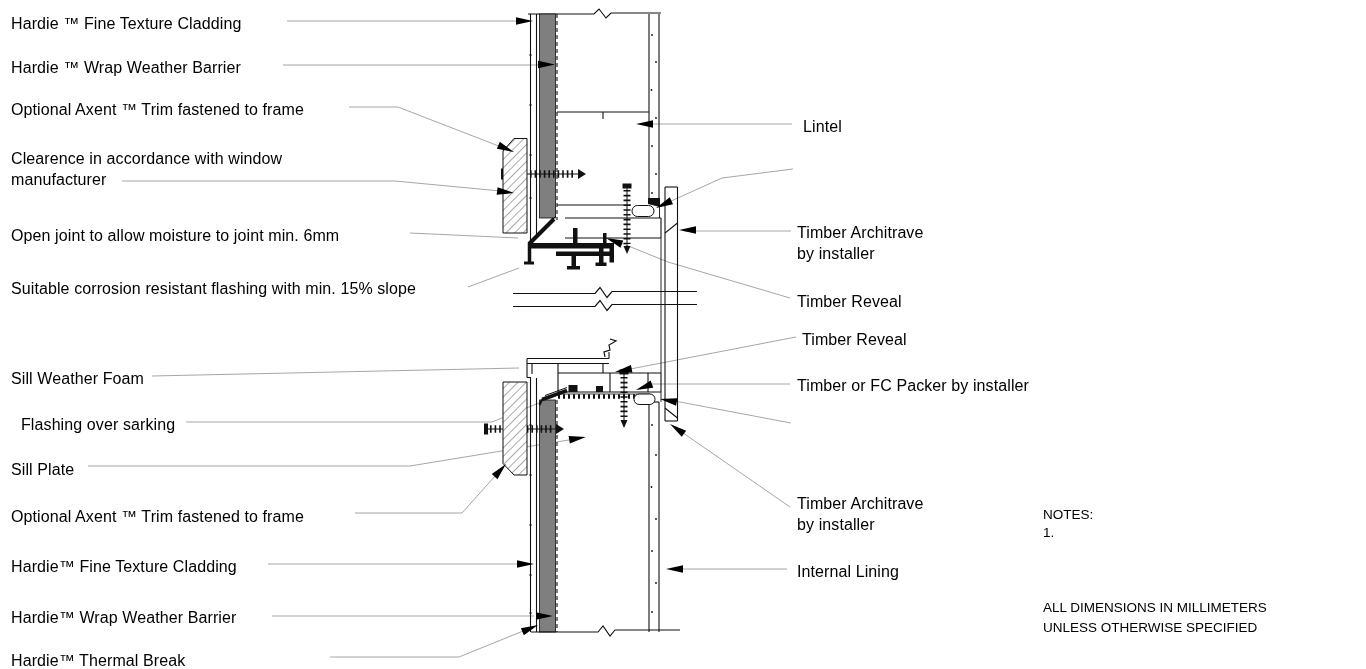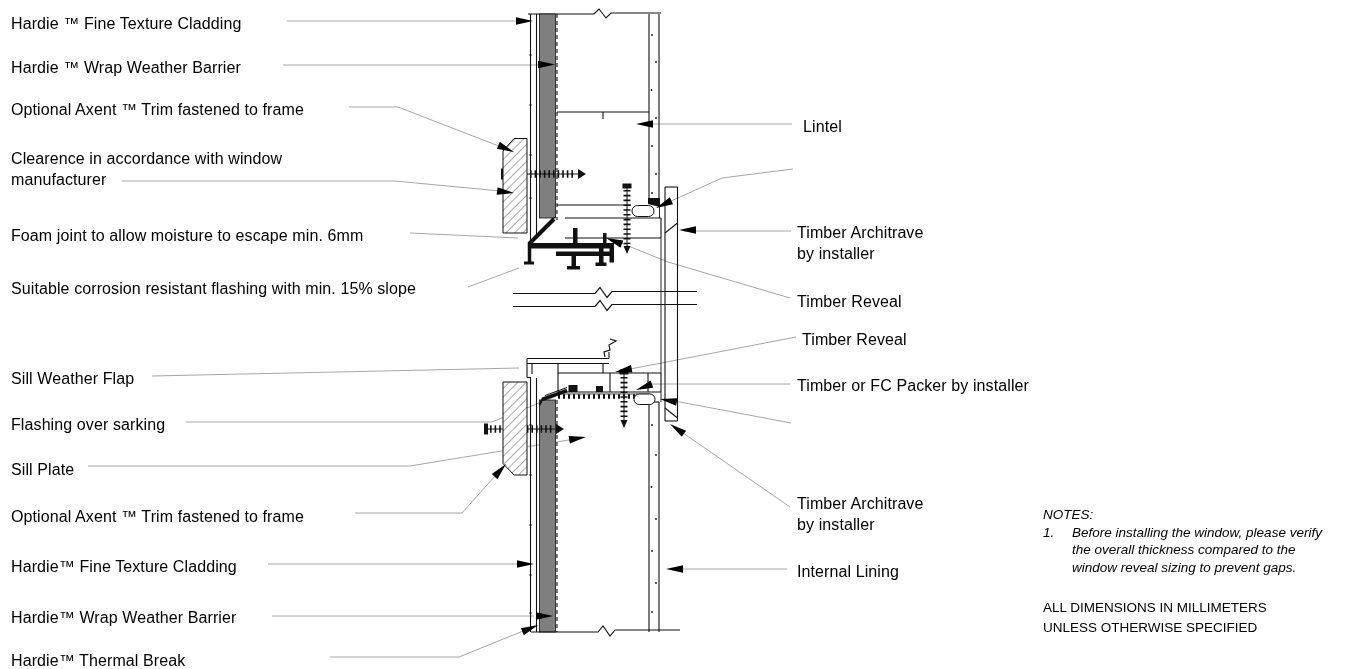--- a/index.html
+++ b/index.html
@@ -13,21 +13,21 @@
   .canvas{
     position:relative;width:1366px;height:669px;background:var(--bg);
     font-family:"Liberation Sans",sans-serif;color:var(--text);overflow:hidden;
   }
   .drawing-svg{position:absolute;left:0;top:0;}
   .lbl{
     position:absolute;font-size:16px;line-height:21px;white-space:pre-line;
     letter-spacing:0.1px;
   }
   .notes{
-    position:absolute;font-size:13.5px;line-height:17.5px;font-style:italic;
+    position:absolute;font-size:13.5px;line-height:17.5px;
   }
   .notes .note-item{display:flex;}
   .notes .note-num{width:29px;flex:0 0 29px;}
   .dims{
     position:absolute;font-size:13.5px;line-height:20px;white-space:pre-line;
   }
 </style>
 </head>
 <body>
 
@@ -236,45 +236,42 @@
       <polygon points="0,0 -17,-3.8 -17,3.8" transform="translate(670,424) rotate(215)"></polygon>
       <polygon points="0,0 -17,-3.8 -17,3.8" transform="translate(666,569) rotate(180)"></polygon>
     </g>
   </svg>
 
   <div class="lbl" style="left:11px;top:13px">Hardie ™ Fine Texture Cladding</div>
   <div class="lbl" style="left:11px;top:57px">Hardie ™ Wrap Weather Barrier</div>
   <div class="lbl" style="left:11px;top:99px">Optional Axent ™ Trim fastened to frame</div>
   <div class="lbl" style="left:11px;top:148px">Clearence in accordance with window
 manufacturer</div>
-  <div class="lbl" style="left:11px;top:225px">Foam joint to allow moisture to escape min. 6mm</div>
+  <div class="lbl" style="left:11px;top:225px">Open joint to allow moisture to joint min. 6mm</div>
   <div class="lbl" style="left:11px;top:278px">Suitable corrosion resistant flashing with min. 15% slope</div>
-  <div class="lbl" style="left:11px;top:368px">Sill Weather Flap</div>
-  <div class="lbl" style="left:11px;top:414px">Flashing over sarking</div>
+  <div class="lbl" style="left:11px;top:368px">Sill Weather Foam</div>
+  <div class="lbl" style="left:21px;top:414px">Flashing over sarking</div>
   <div class="lbl" style="left:11px;top:459px">Sill Plate</div>
   <div class="lbl" style="left:11px;top:506px">Optional Axent ™ Trim fastened to frame</div>
   <div class="lbl" style="left:11px;top:607px">Hardie™ Wrap Weather Barrier</div>
   <div class="lbl" style="left:11px;top:556px">Hardie™ Fine Texture Cladding</div>
   <div class="lbl" style="left:11px;top:650px">Hardie™ Thermal Break</div>
 
   <div class="lbl" style="left:803px;top:116px">Lintel</div>
   <div class="lbl" style="left:797px;top:222px">Timber  Architrave
 by installer</div>
   <div class="lbl" style="left:797px;top:291px">Timber Reveal</div>
   <div class="lbl" style="left:802px;top:329px">Timber Reveal</div>
   <div class="lbl" style="left:797px;top:375px">Timber or FC Packer by installer</div>
   <div class="lbl" style="left:797px;top:493px">Timber Architrave
 by installer</div>
   <div class="lbl" style="left:797px;top:561px">Internal Lining</div>
 
   <div class="notes" style="left:1043px;top:506px;width:320px">
     <div>NOTES:</div>
     <div class="note-item">
       <span class="note-num">1.</span>
-      <span style="white-space:pre-line">Before installing the window, please verify
-the overall thickness compared to the
-window reveal sizing to prevent gaps.</span>
     </div>
   </div>
   <div class="dims" style="left:1043px;top:598px;width:320px">ALL DIMENSIONS IN MILLIMETERS
 UNLESS OTHERWISE SPECIFIED</div>
 
 </div>
 
 </body></html>

